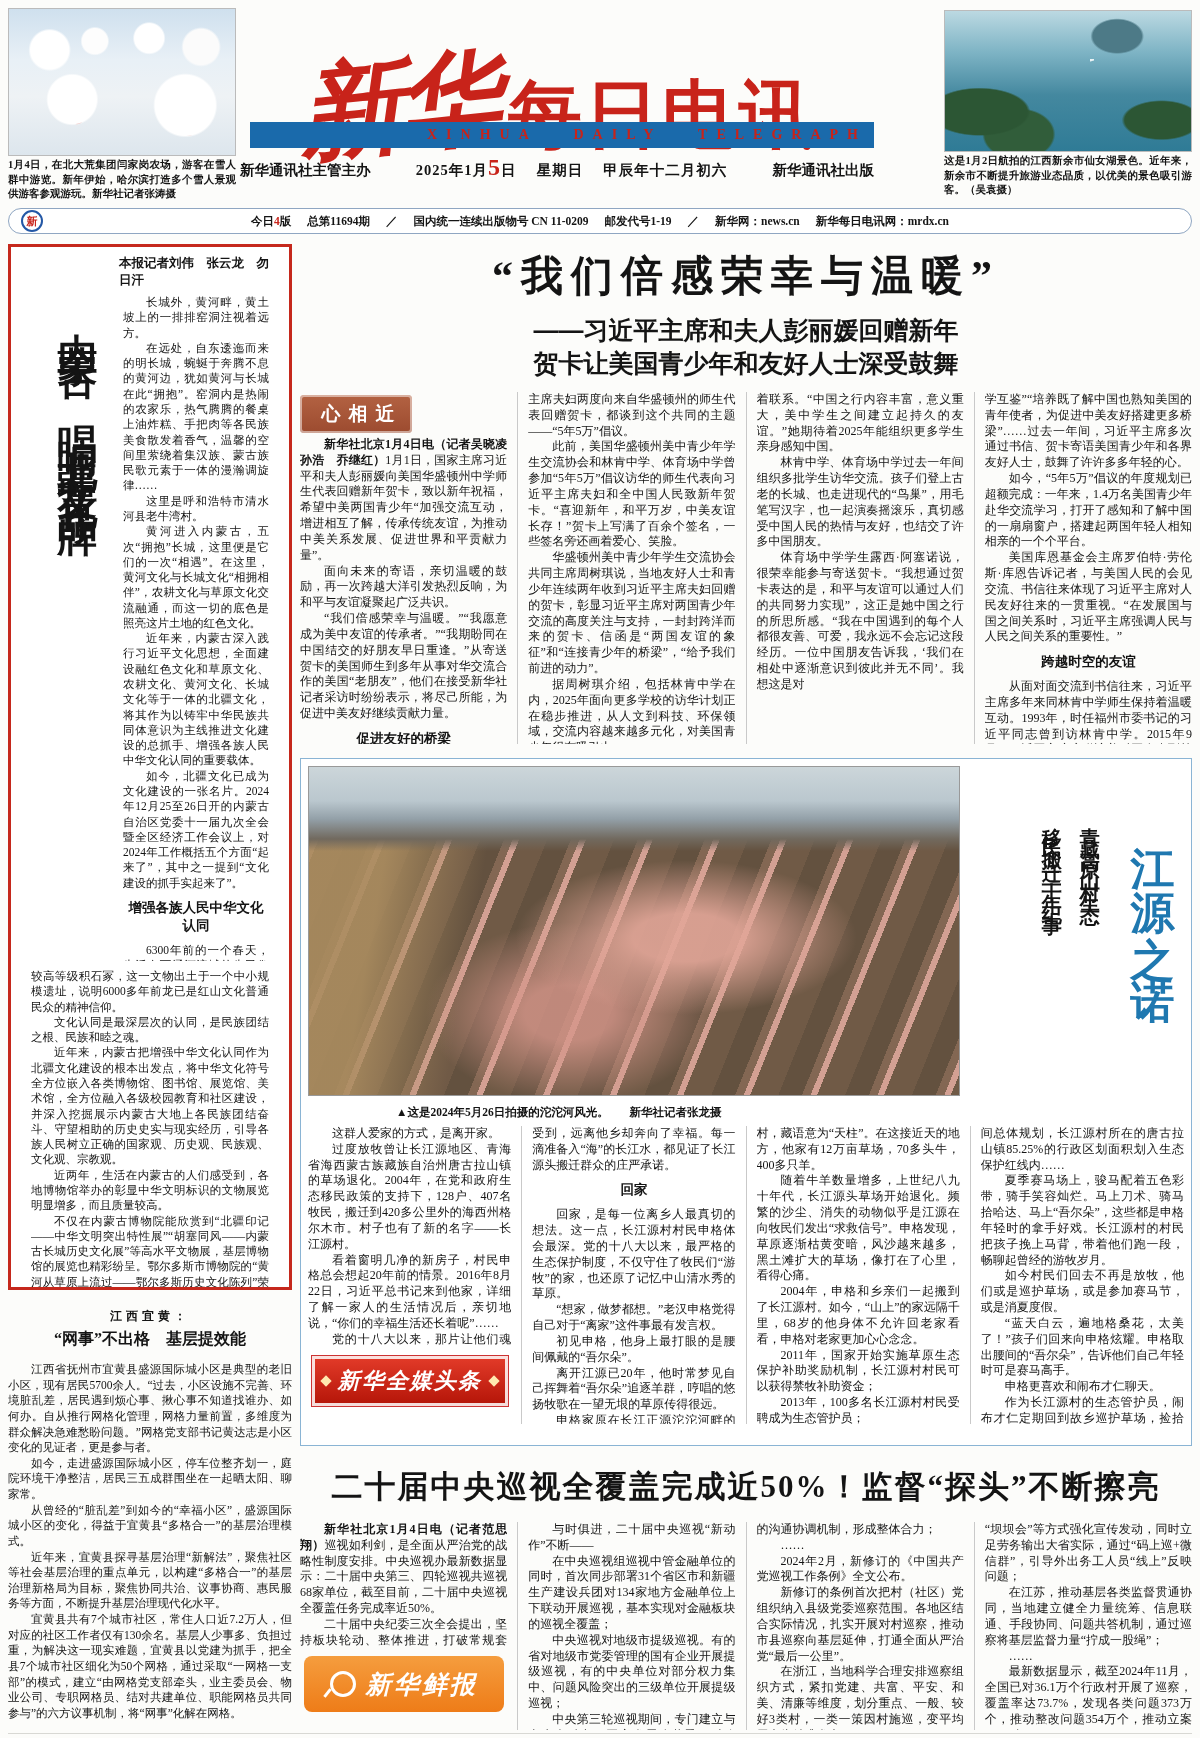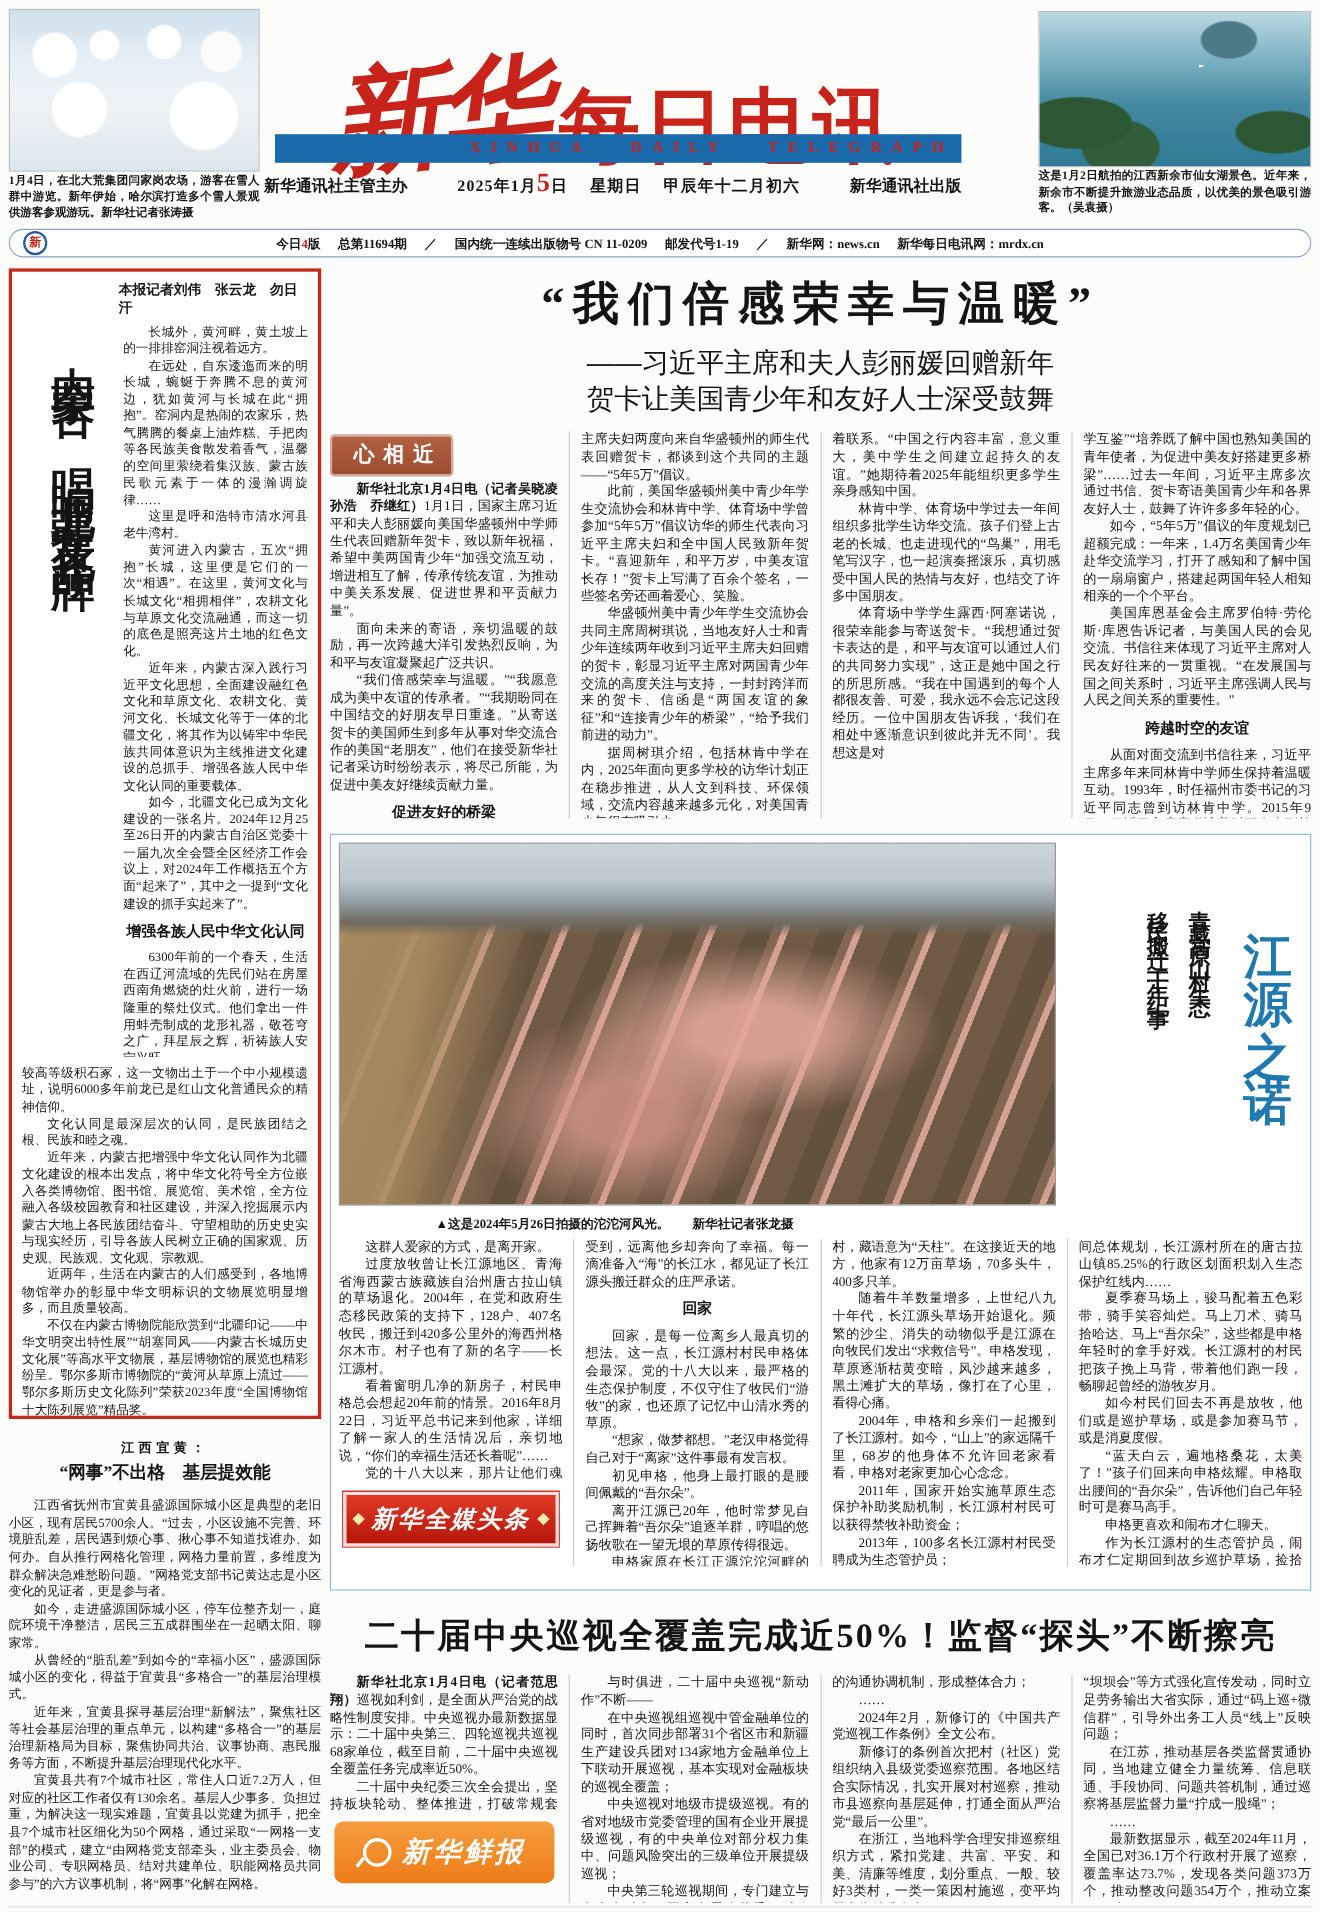--- a/index.html
+++ b/index.html
@@ -49,42 +49,42 @@
 
   .infobar{position:absolute;left:8px;top:208px;width:1184px;height:26px;border:1px solid #8fa6c2;
     border-radius:14px;display:flex;align-items:center;justify-content:center;gap:16px;
     font-size:11.5px;font-weight:bold;box-sizing:border-box;background:#fff;}
   .emblem{position:absolute;left:12px;top:1px;width:22px;height:22px;border:2px solid #2458a6;
     border-radius:50%;display:flex;align-items:center;justify-content:center;box-sizing:border-box;}
   .emblem span{color:#c8231a;font-size:11px;font-weight:bold;line-height:1;}
 
   
   .redbox{position:absolute;left:8px;top:244px;width:284px;height:1046px;border:3px solid #c5281c;
-    box-sizing:border-box;padding:8px 9px;overflow:hidden;background:#fff;}
+    box-sizing:border-box;padding:8px 20px;overflow:hidden;background:#fff;}
   .lbyline{font-size:12.5px;font-weight:bold;margin:0 0 6px 88px;}
   .lrow{display:flex;height:666px;overflow:hidden;}
   .vstrip{width:92px;flex:none;display:flex;justify-content:center;}
   .vtitle{writing-mode:vertical-rl;font-size:40px;font-weight:bold;letter-spacing:13px;line-height:1.1;
     margin-top:6px;}
   .nflow{flex:1;overflow:hidden;font-size:11.5px;line-height:1.33;text-align:justify;}
   .wflow{margin-top:8px;overflow:hidden;height:322px;font-size:11.5px;line-height:1.33;text-align:justify;}
   .para{text-indent:2em;margin:0;}
   .para.cont{text-indent:0;}
   .col-subhead{text-align:center;font-weight:bold;font-size:13.5px;margin:8px 0;
     font-family:"Liberation Sans","DejaVu Sans",sans-serif;text-indent:0;}
 
   .left2{position:absolute;left:8px;top:1298px;width:284px;height:436px;overflow:hidden;}
   .l2kicker{text-align:center;font-size:12px;font-weight:bold;letter-spacing:4px;margin:10px 0 4px;}
   .l2title{text-align:center;font-size:16px;font-weight:bold;letter-spacing:0px;margin:0 0 12px;}
   .l2flow{font-size:11.5px;line-height:1.36;text-align:justify;}
 
   
   .mainart{position:absolute;left:300px;top:246px;width:892px;height:506px;overflow:hidden;}
   .m-head{text-align:center;font-size:42px;font-weight:bold;letter-spacing:8px;margin:2px 0 10px;}
-  .m-deck{text-align:center;font-size:25px;font-weight:normal;line-height:1.32;
+  .m-deck{text-align:center;font-size:25px;font-weight:bold;line-height:1.32;
     font-family:"Liberation Sans","DejaVu Sans",sans-serif;}
   .m-cols{display:flex;height:352px;overflow:hidden;margin-top:12px;}
   .ncol{flex:1;padding:0 10px;border-left:1px solid #c9c9c9;display:flex;flex-direction:column;
     font-size:12px;line-height:1.32;text-align:justify;overflow:hidden;}
   .ncol:first-child{border-left:none;padding-left:0;}
   .ncol:last-child{padding-right:0;}
   .flow{flex:1;overflow:hidden;}
   .xiangjin{float:left;width:112px;height:38px;margin:3px 10px 4px 0;border-radius:4px;
     background:linear-gradient(#b36242,#9c4b2f);color:#fff;font-weight:bold;font-size:19px;
     letter-spacing:8px;display:flex;align-items:center;justify-content:center;

